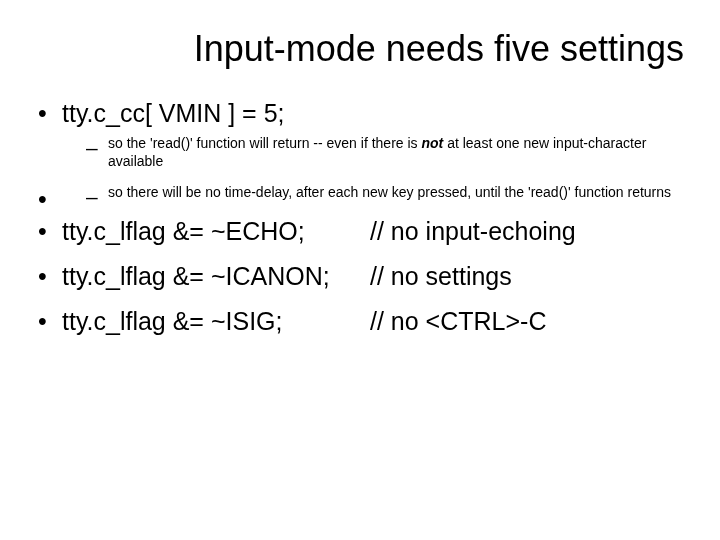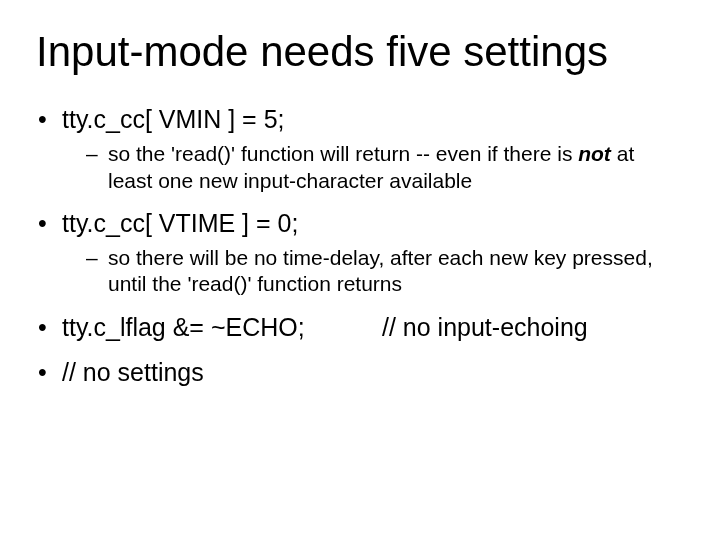--- a/index.html
+++ b/index.html
@@ -11,24 +11,24 @@
     font-family: Arial, Helvetica, sans-serif;
     color: #000000;
   }
   .slide {
     box-sizing: border-box;
     width: 720px;
     height: 540px;
     padding: 18px 36px 18px 36px;
   }
   .title {
-    font-size: 42px;
+    font-size: 36px;
     font-weight: normal;
     margin: 10px 0 28px 0;
-    text-align: left;
+    text-align: right;
     letter-spacing: 0px;
   }
   ul.level1 {
     list-style: none;
     margin: 0;
     padding: 0;
   }
   ul.level1 > li {
     font-size: 25px;
     line-height: 1.25;
@@ -42,40 +42,39 @@
     left: 2px;
     top: 0;
     font-size: 25px;
   }
   ul.level2 {
     list-style: none;
     margin: 6px 0 14px 0;
     padding: 0 0 0 24px;
   }
   ul.level2 > li {
-    font-size: 21px;
+    font-size: 14px;
     line-height: 1.25;
     margin: 0 0 6px 0;
     padding-left: 22px;
     position: relative;
   }
   ul.level2 > li::before {
     content: "–";
     position: absolute;
     left: 0;
     top: 0;
     font-size: 21px;
   }
   .not {
     font-style: italic;
     font-weight: bold;
   }
   .row {
     display: flex;
-    gap: 12px;
   }
   .codecol {
     width: 308px;
     flex: 0 0 auto;
   }
   .commentcol {
     flex: 1 1 auto;
   }
 </style>
 </head>
@@ -90,35 +89,41 @@
     <li>
       <span>tty.c_cc[ VMIN ] = 5;</span>
       <ul class="level2">
         <li>
           <span>so the 'read()' function will return -- even if there is </span><span class="not">not</span><span> at least one new input-character available</span>
         </li>
       </ul>
     </li>
 
     <li>
-      <span>tty.c_cc[ VTIME ] = 0;</span>
       <ul class="level2">
         <li>so there will be no time-delay, after each new key pressed, until the 'read()' function returns</li>
       </ul>
     </li>
 
     <li>
       <div class="row">
         <span class="codecol">tty.c_lflag &amp;= ~ECHO;</span>
         <span class="commentcol">// no input-echoing</span>
       </div>
     </li>
 
     <li>
       <div class="row">
+        <span class="codecol">tty.c_lflag &amp;= ~ICANON;</span>
         <span class="commentcol">// no settings</span>
       </div>
     </li>
 
+    <li>
+      <div class="row">
+        <span class="codecol">tty.c_lflag &amp;= ~ISIG;</span>
+        <span class="commentcol">// no &lt;CTRL&gt;-C</span>
+      </div>
+    </li>
 
   </ul>
 
 </div>
 
 </body></html>

